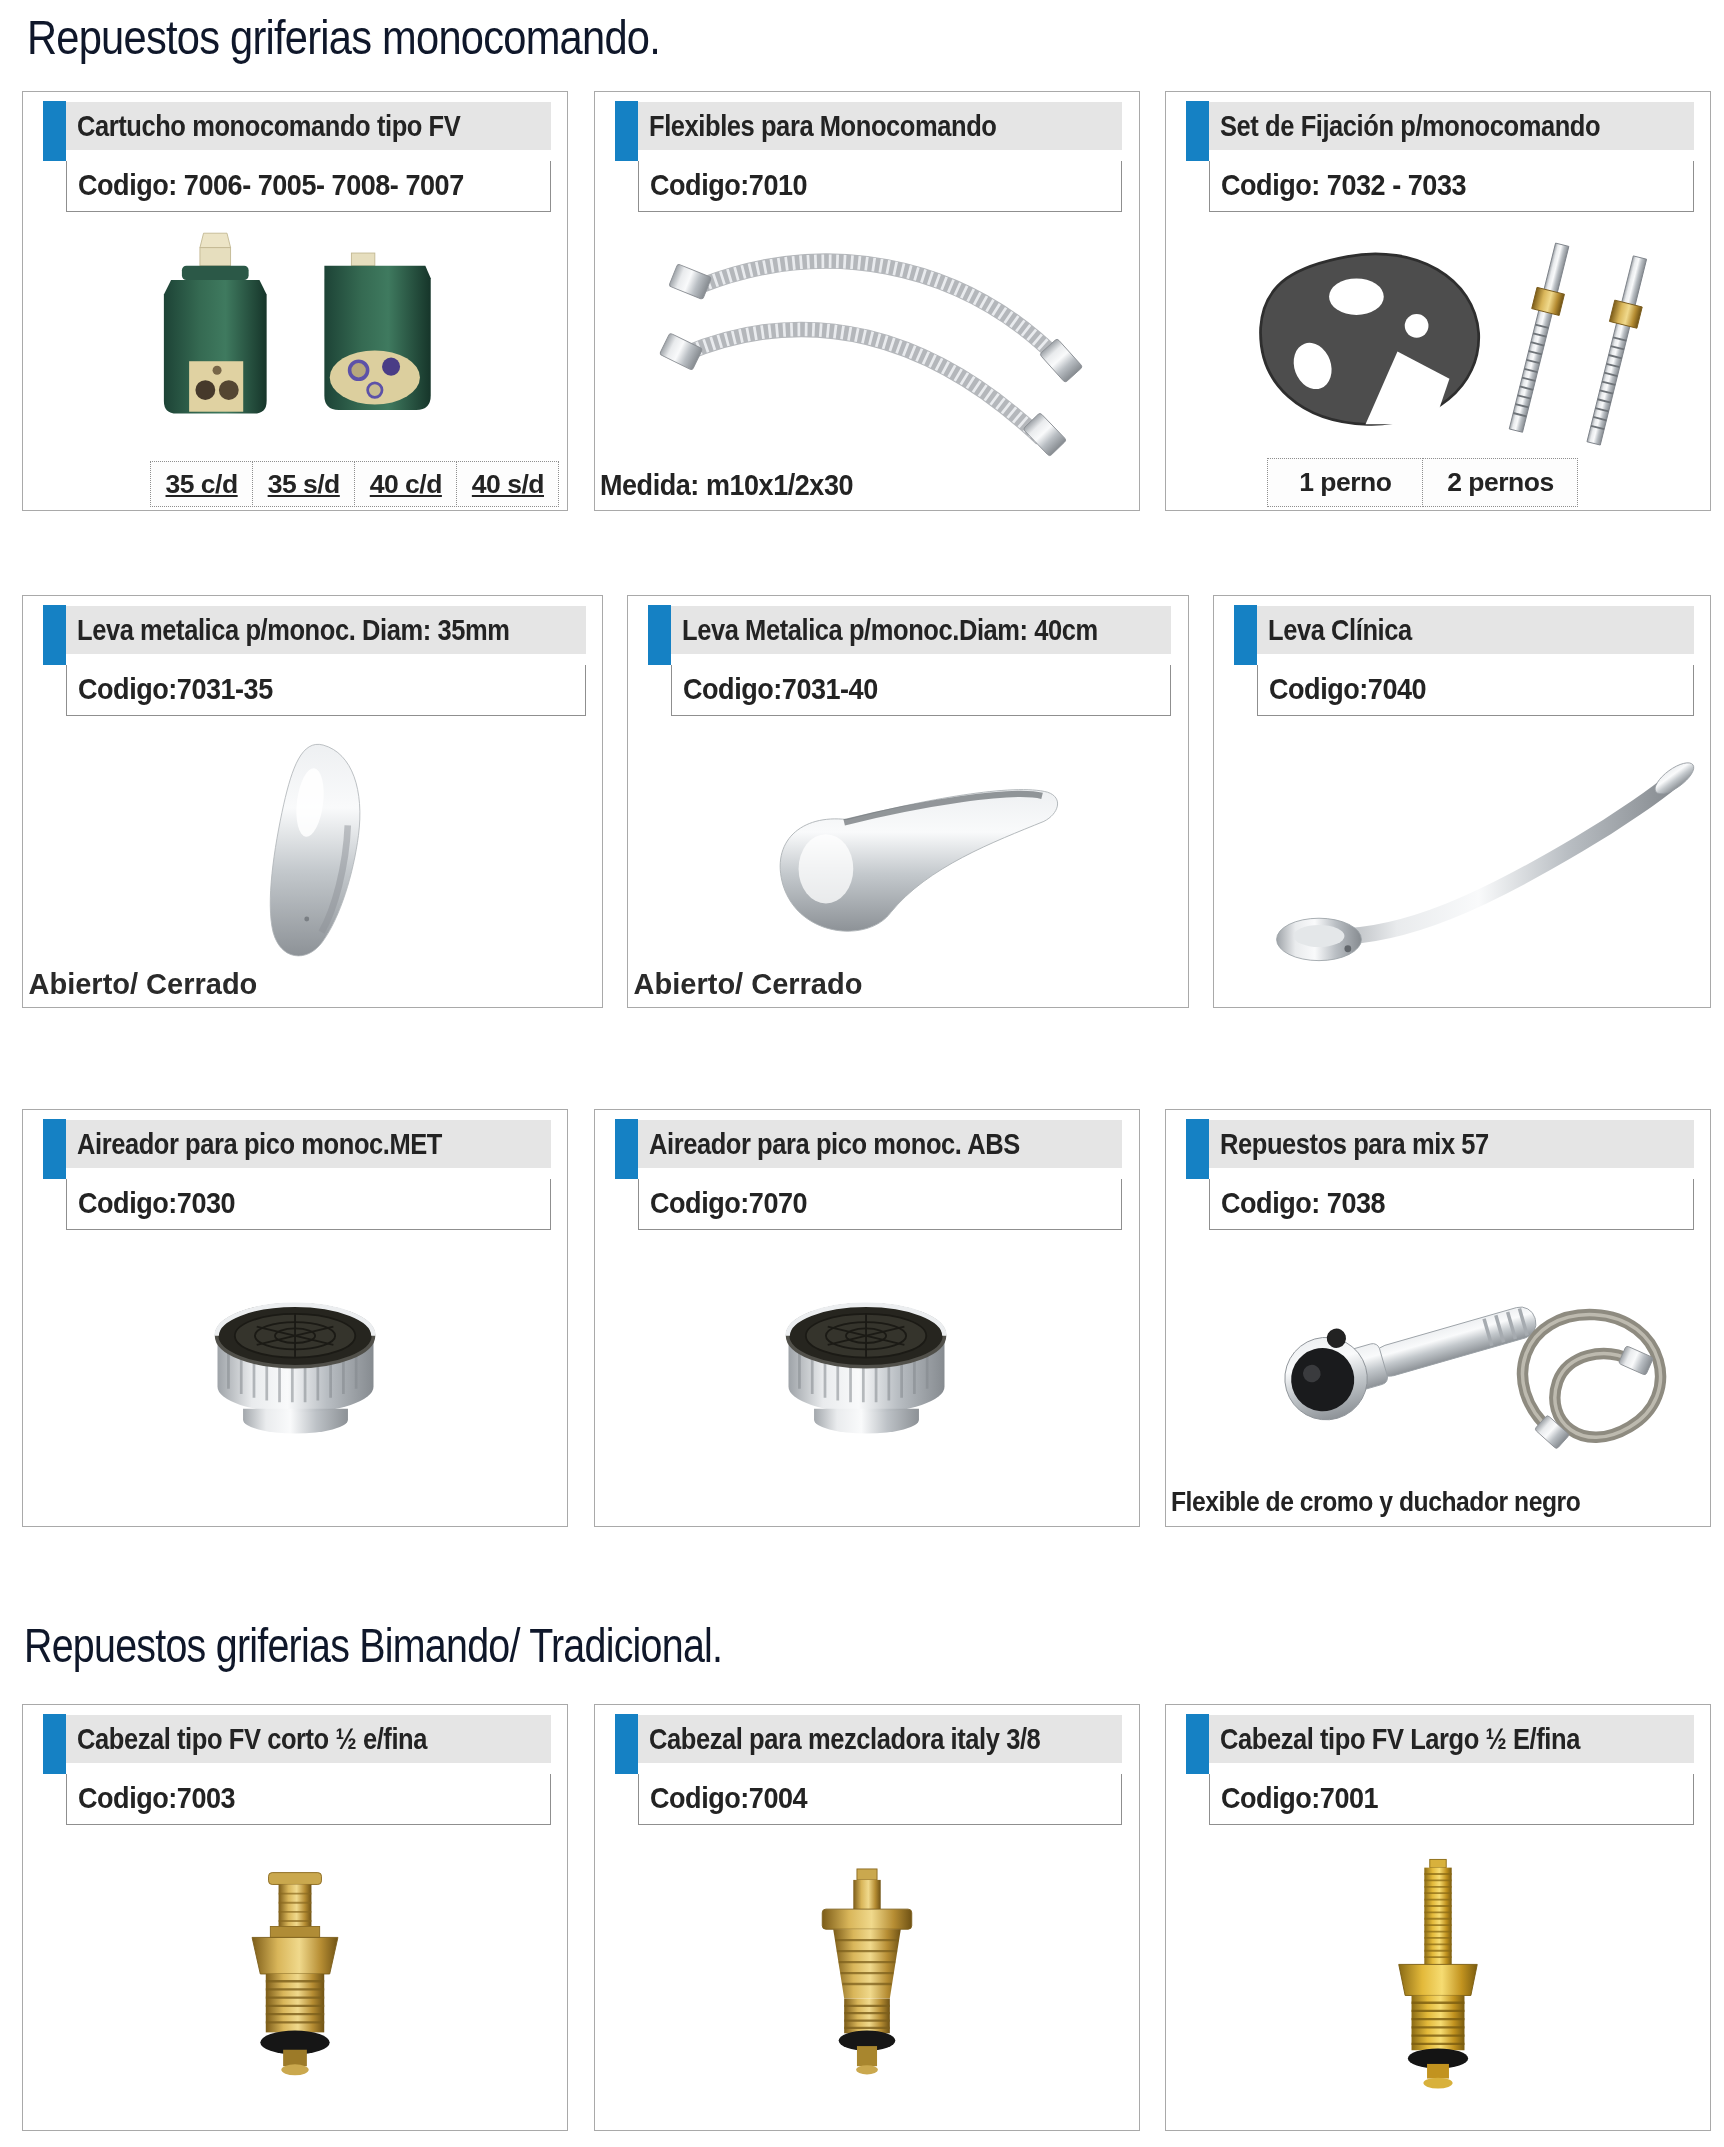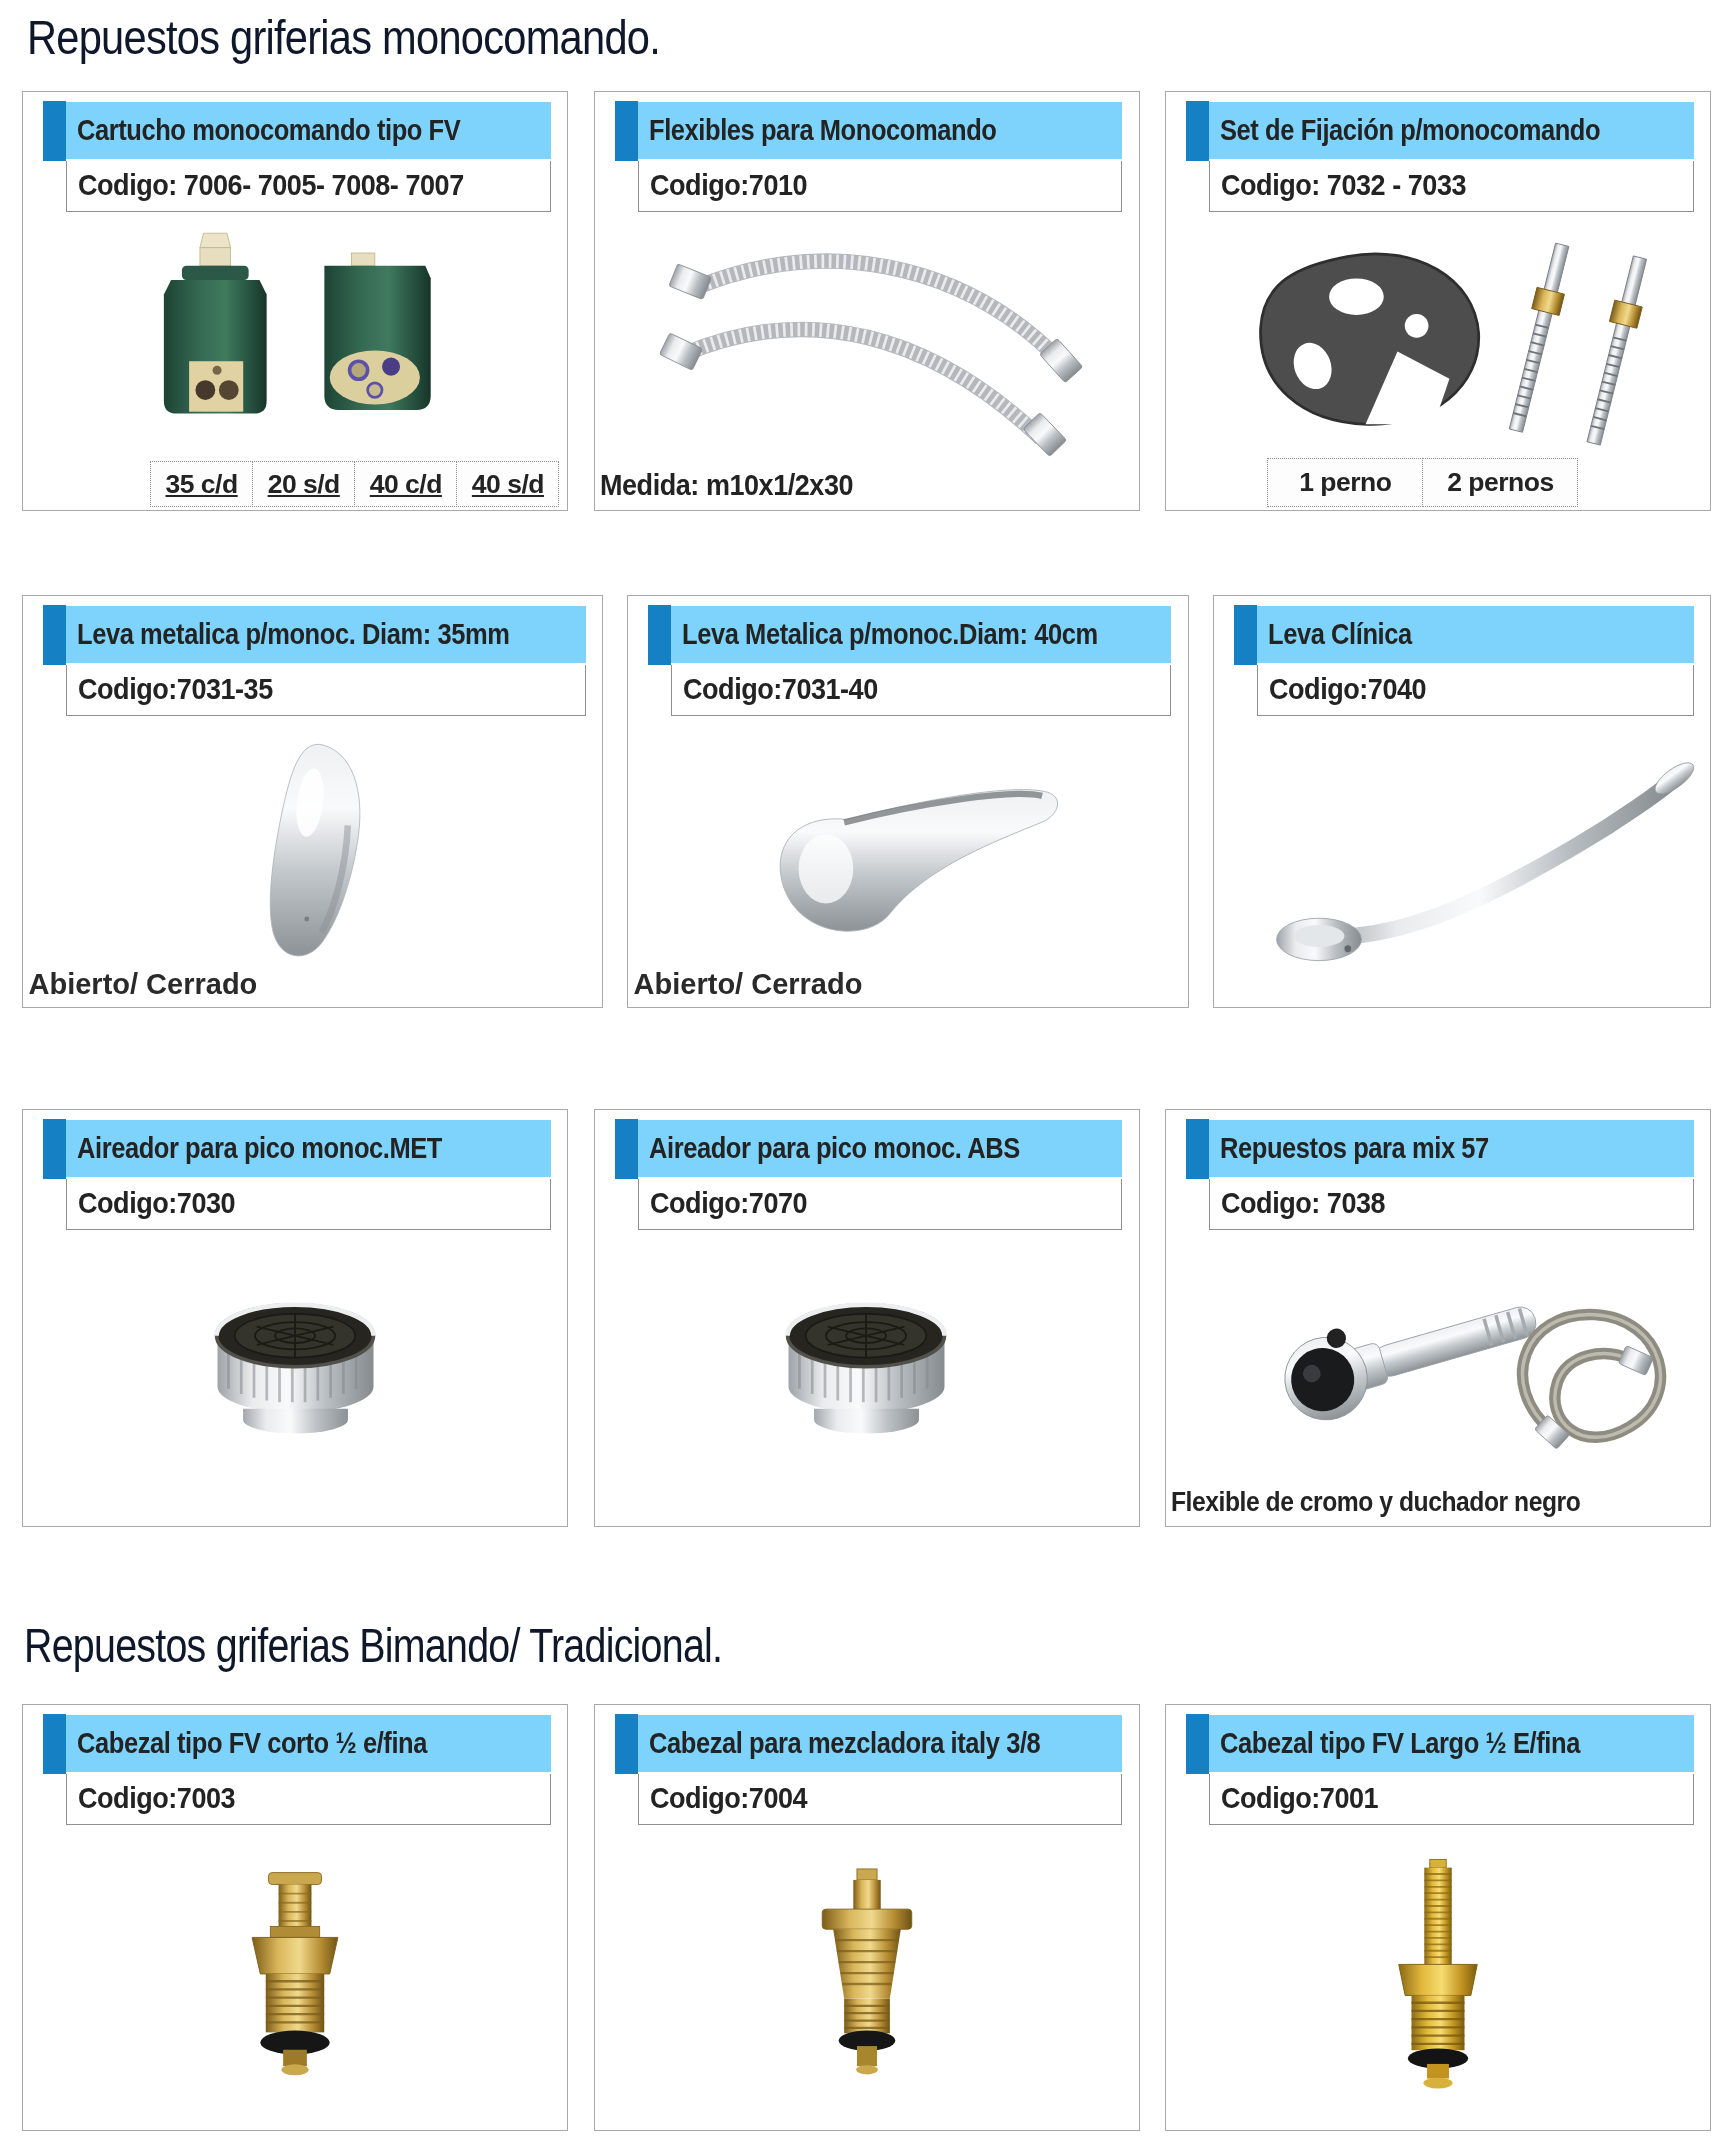--- a/index.html
+++ b/index.html
@@ -9,21 +9,21 @@
   .sec-title .scalex{font-size:49px;letter-spacing:-0.9px;}
   .sec-title.first{padding:9.1px 0 0 27.4px;}
   .sec-title.second{padding:0;margin:91px 0 0 24px;}
   .sec-title.second .scalex{font-size:48px;transform:scaleX(0.82);}
   .grid{display:grid;grid-template-columns:repeat(3,1fr);column-gap:25.6px;padding:0 12.8px 0 22px;}
   .row1{margin-top:25.6px;} .row2{margin-top:84px;gap:24px;} .row3{margin-top:101px;} .row4{margin-top:31px;}
   .row1 .card{height:418px;} .row2 .card{height:411px;} .row3 .card{height:416px;} .row4 .card{height:425px;}
   .card{position:relative;border:0.9px solid #a9a9a9;background:#fff;display:flex;flex-direction:column;}
   .card-head{display:flex;align-items:flex-start;margin:9.1px 16.4px 0 20px;}
   .tab{width:23px;height:60px;background:#1581c4;flex:none;}
-  .band{flex:1;height:57px;margin-top:0.9px;background:#7dd3fc;display:flex;align-items:center;padding-left:11px;overflow:hidden;}
+  .band{flex:1;height:48px;margin-top:0.9px;background:#e5e5e5;display:flex;align-items:center;padding-left:11px;overflow:hidden;}
   .band .scalex{font-size:30px;font-weight:bold;}
   .codigo{margin:0 16.4px 0 43px;border:0.9px solid #8f8f8f;border-top:none;padding:7.3px 0 9.1px 11px;overflow:hidden;}
   .codigo .scalex{font-size:30px;font-weight:bold;transform:scaleX(0.9);}
   .scalex{display:inline-block;transform:scaleX(0.85);transform-origin:0 60%;white-space:nowrap;letter-spacing:-0.5px;}
   .photo{flex:1;display:flex;align-items:center;justify-content:center;padding:5.5px 0 37px;}
   .photo.tight{padding-bottom:12.8px;}
   .note{position:absolute;left:5px;bottom:7.3px;}
   .note .scalex{font-size:30px;font-weight:bold;transform:scaleX(0.9);}
   .note.light{left:5.5px;bottom:5.5px;font-size:29px;font-weight:bold;color:#2a2a2a;}
   .note.small .scalex{font-size:27.4px;}
@@ -100,21 +100,21 @@
         <rect x="252" y="30" width="26" height="14" fill="#e6debe" stroke="#c2b892"></rect>
         <path d="M222,44 h112 l6,14 v130 q0,16 -16,16 h-86 q-16,0 -16,-16 v-130 z" fill="url(#gGr)"></path>
         <ellipse cx="278" cy="168" rx="50" ry="30" fill="#dccf9e"></ellipse>
         <circle cx="260" cy="160" r="10" fill="#b7a87c" stroke="#5c51a8" stroke-width="4"></circle>
         <circle cx="296" cy="156" r="10" fill="#4a3d86"></circle>
         <circle cx="278" cy="182" r="8" fill="#c9bd90" stroke="#5c51a8" stroke-width="3"></circle>
       </svg>
     </div>
     <div class="variants v4">
       <span class="vcell">35 c/d</span>
-      <span class="vcell">20 s/d</span>
+      <span class="vcell">35 s/d</span>
       <span class="vcell">40 c/d</span>
       <span class="vcell">40 s/d</span>
     </div>
   </div>
 
   <div class="card">
     <div class="card-head">
       <span class="tab"></span>
       <div class="band">
           <span class="scalex">Flexibles para Monocomando</span>

